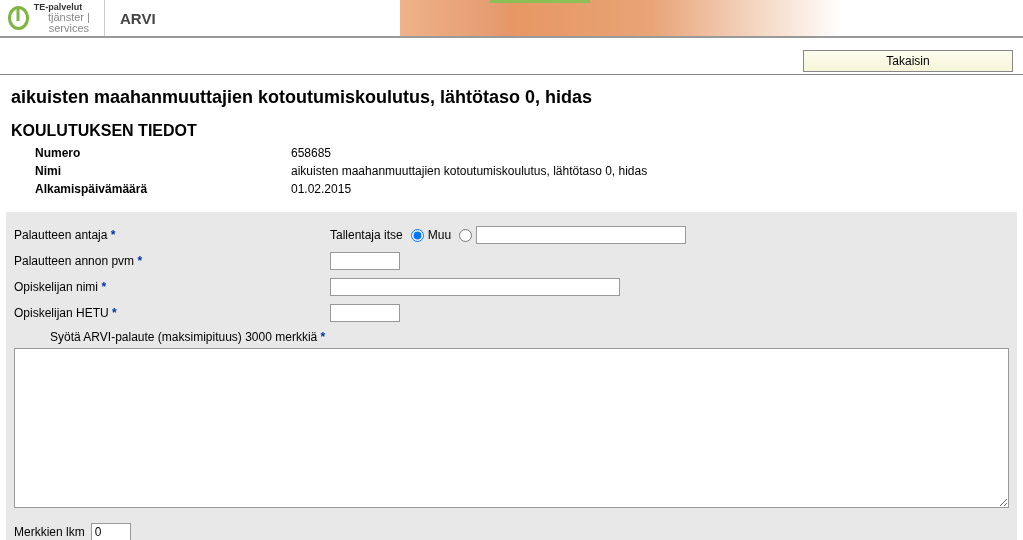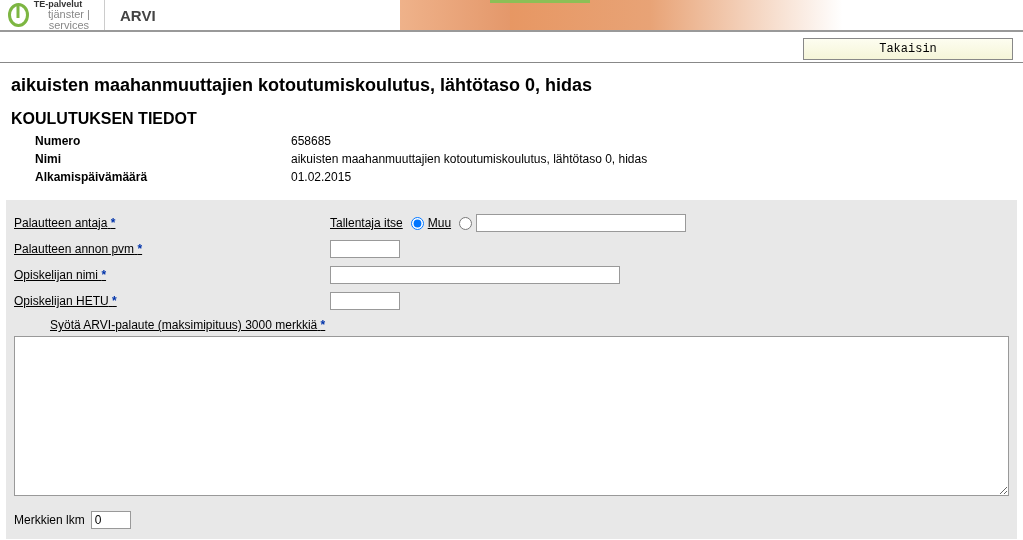--- a/index.html
+++ b/index.html
@@ -7,21 +7,21 @@
     margin: 0;
     font-family: Arial, Helvetica, sans-serif;
     font-size: 12px;
     color: #000;
     background: #fff;
     width: 1023px;
   }
   .topbar {
     display: flex;
     align-items: stretch;
-    height: 32px;
+    height: 38px;
     border-bottom: 2px solid #999;
     position: relative;
     background: #fff;
   }
   .topbar-green-tab {
     position: absolute;
     top: -2px;
     left: 490px;
     width: 100px;
     height: 5px;
@@ -62,22 +62,21 @@
     font-weight: bold;
     font-size: 15px;
     color:#444;
     background:#fff;
   }
   .banner-orange1 { width:110px; background:linear-gradient(90deg,#efb28a,#e4986b); }
   .banner-orange2 { width:350px; background:linear-gradient(90deg,#e79763,#e8a376 40%,#fff 95%); }
   .hr { height:1px; background:#888; margin:0; }
   .back-row {
     display:flex; justify-content:flex-end;
-    padding: 6px 10px 2px 10px;
-    font-family: Liberation Mono, monospace;
+    padding: 12px 10px 2px 10px;
   }
   .btn {
     width: 210px;
     height: 22px;
     border:1px solid #888;
     background:linear-gradient(#fdfdf0,#f5f5d8);
     font-size:12px;
     text-align:center;
     line-height:20px;
     cursor:pointer;
@@ -91,21 +90,21 @@
   .info-block { padding-left: 5px; }
   .info-block .heading { font-weight:bold; margin:4px 0 4px 0; font-size:16px;}
   .info-row { display:flex; line-height:18px; font-size:12px;}
   .info-row .lbl { width: 280px; font-weight:bold;padding-left:24px;}
   .info-row .val { flex:1;}
   .form-panel {
     background:#e8e8e8;
     margin-top:14px;
     padding: 10px 8px 10px 8px;
   }
-  .form-row { display:flex; align-items:center; height:26px;text-decoration:underline;}
+  .form-row { display:flex; align-items:center; height:26px;}
   .form-row .flabel { width: 316px; font-size:12px;}
   .req { color:#0033aa; font-weight:bold; vertical-align:top;}
   .radio-area { display:flex; align-items:center; font-size:12px;}
   input[type="radio"]{ margin:0 4px 0 8px; vertical-align:middle;}
   input.txt, input.short {
     border:1px solid #999;
     height:18px;
     font-size:12px;
     padding:1px 3px;
     background:#fff;

